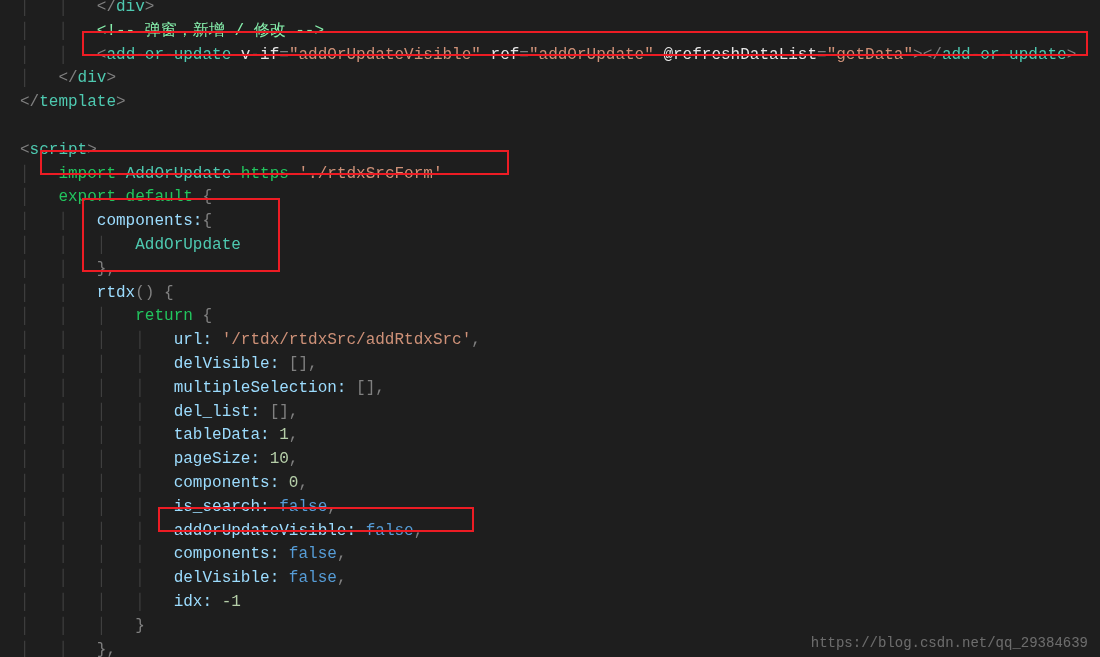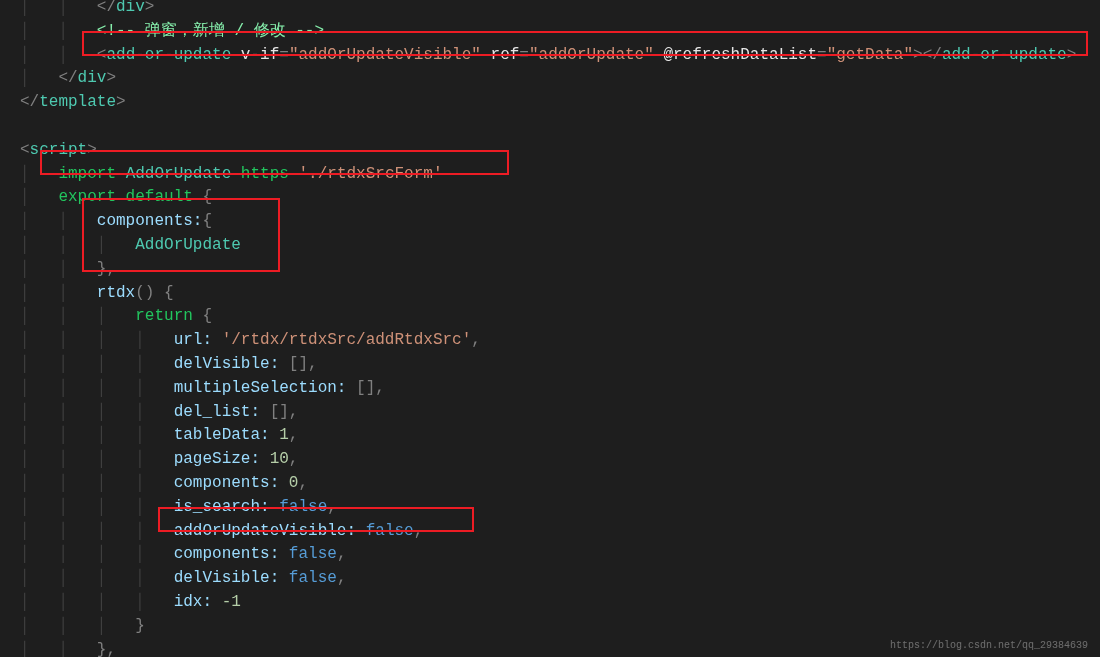--- a/index.html
+++ b/index.html
@@ -52,21 +52,21 @@
   .box1 { left: 82px;  top: 31px;  width: 1006px; height: 25px; }
   .box2 { left: 40px;  top: 150px; width: 469px;  height: 25px; }
   .box3 { left: 82px;  top: 198px; width: 198px;  height: 74px; }
   .box4 { left: 158px; top: 507px; width: 316px;  height: 25px; }
 
   .watermark {
     position: absolute;
     right: 12px;
     bottom: 6px;
     font-family: "Courier New", monospace;
-    font-size: 10px;
+    font-size: 14px;
     color: rgba(255,255,255,0.35);
   }
 
   
 </style>
 </head>
 <body>
 
 <div class="editor">
 

